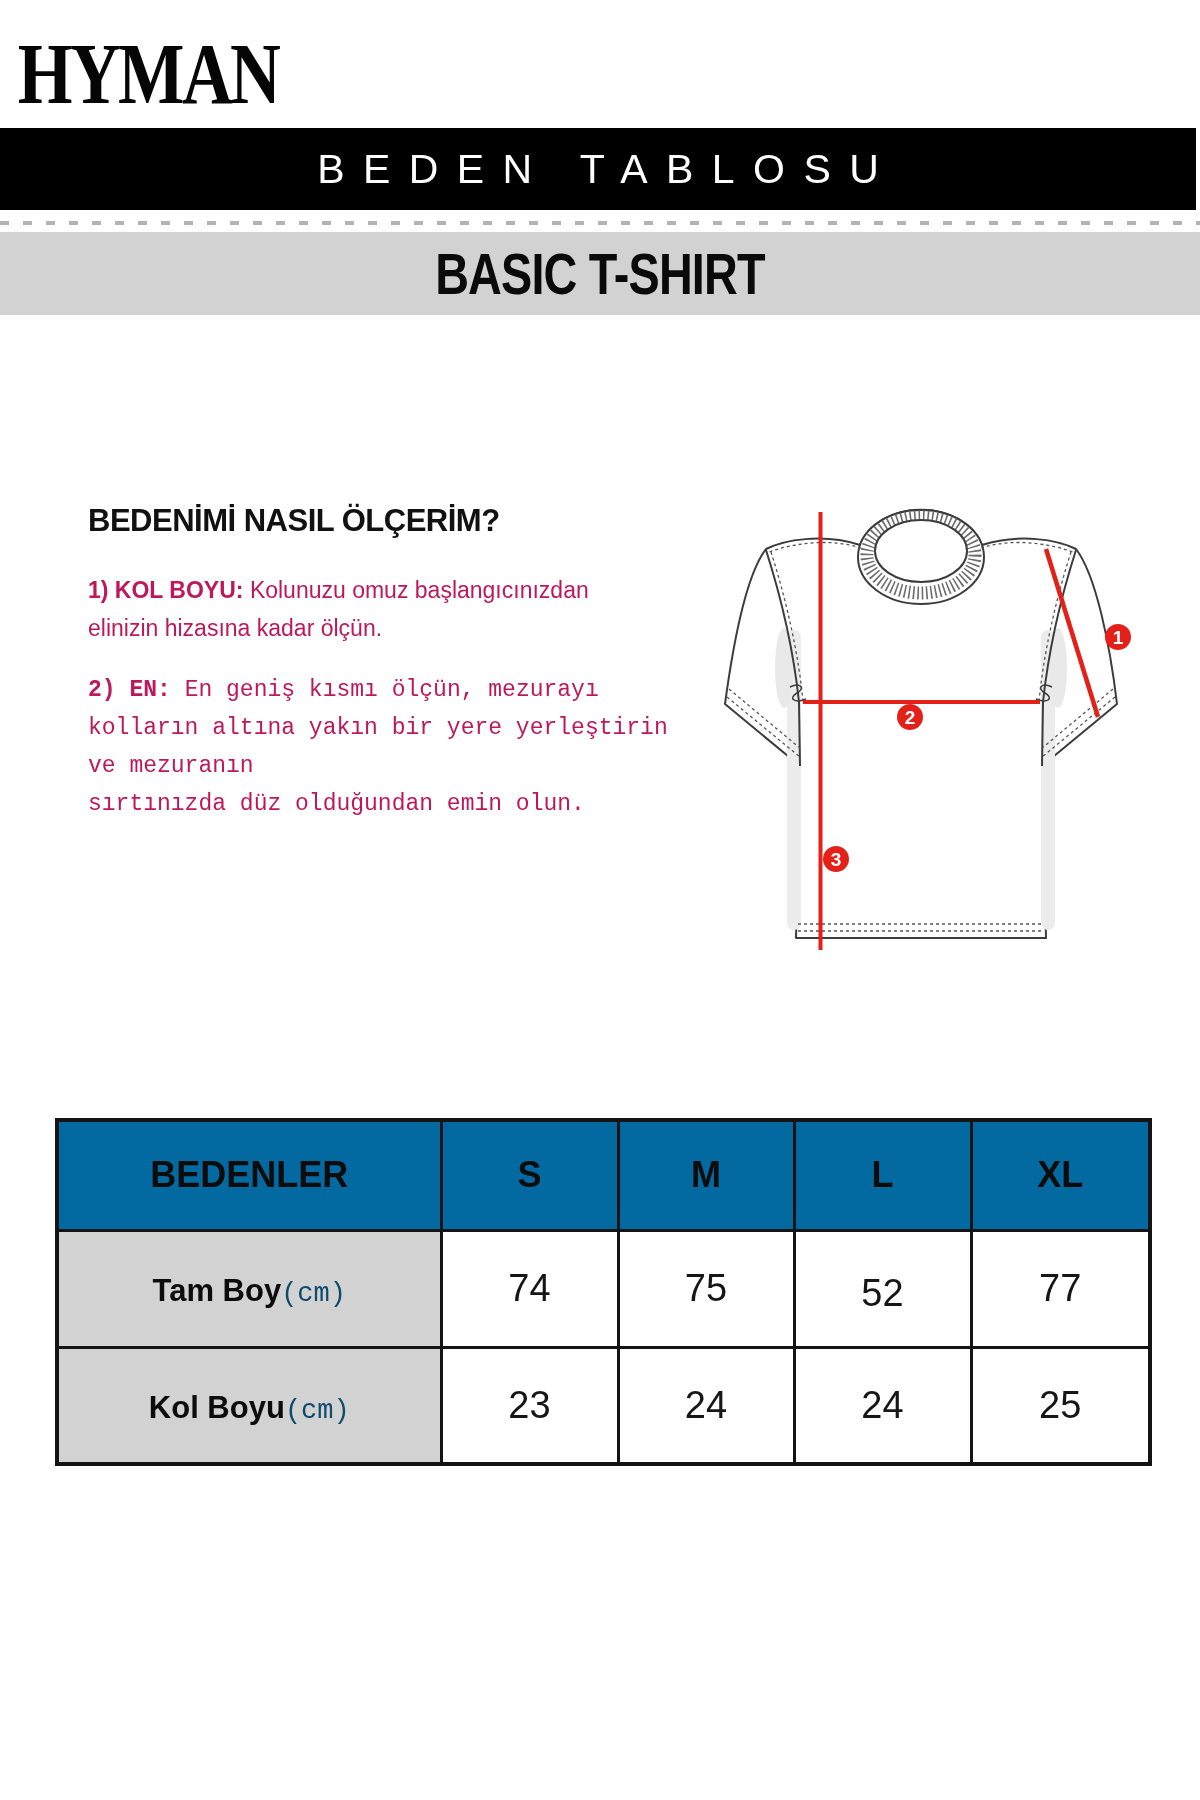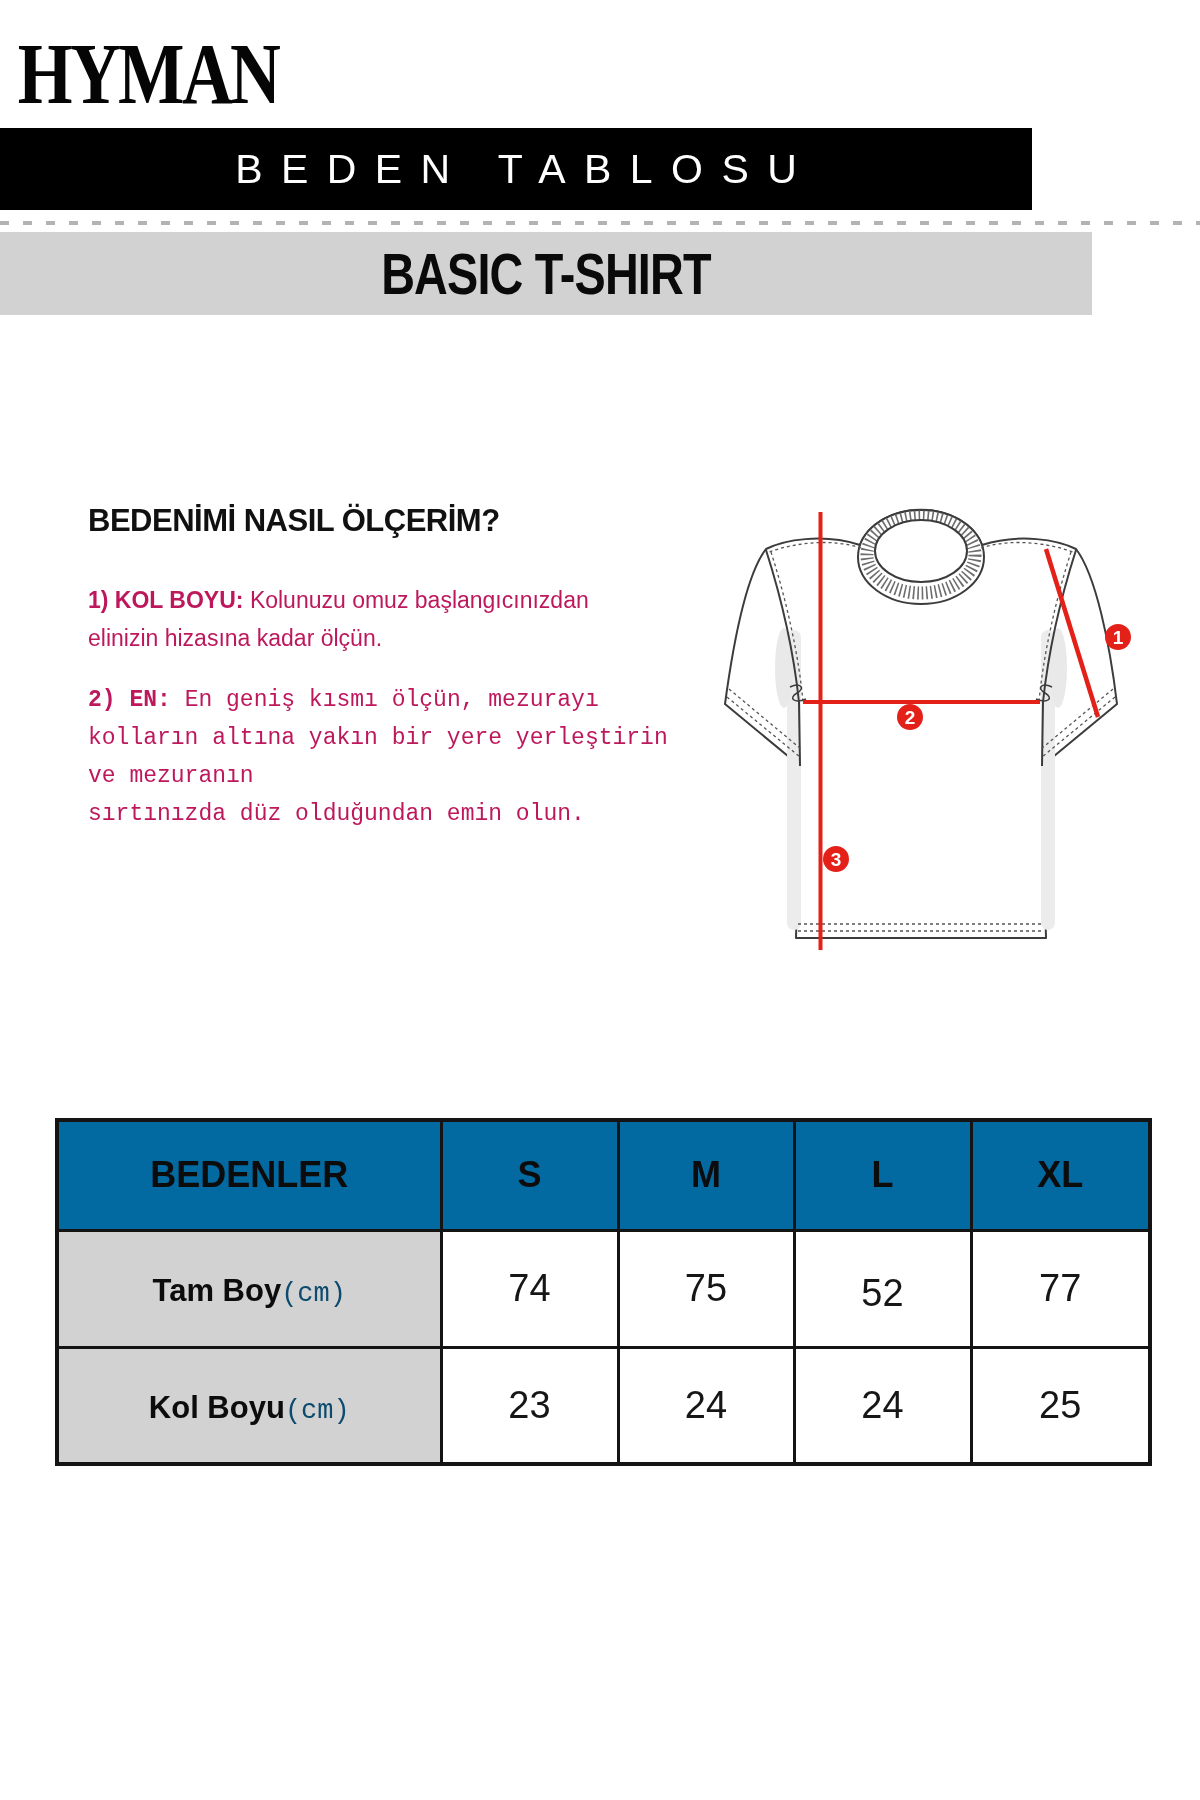--- a/index.html
+++ b/index.html
@@ -8,42 +8,42 @@
     font-family:"Liberation Sans",sans-serif;color:#1a1a1a;
   }
   
   .logo-wrap{position:absolute;top:24px;left:0;width:1200px;text-align:left;}
   .logo{
     display:inline-block;font-family:"Liberation Serif",serif;font-weight:700;
     font-size:80px;line-height:1.15;letter-spacing:-3px;color:#050505;
     transform:scale(.88,1.08);transform-origin:center top;
   }
   .black-bar{
-    position:absolute;top:128px;left:0;width:1032px;height:82px;background:#000;
+    position:absolute;top:128px;left:0;width:1196px;height:82px;background:#000;
     text-align:center;line-height:82px;
   }
   .black-bar span{
     color:#fff;font-size:41px;font-weight:400;letter-spacing:.45em;margin-right:-.45em;
   }
   .dash-strip{
     position:absolute;top:221px;left:0;width:1200px;height:4px;opacity:.65;
     background:repeating-linear-gradient(90deg,#8a8a8a 0 9px,transparent 9px 23px);
   }
   .gray-bar{
-    position:absolute;top:232px;left:0;width:1092px;height:83px;background:#d2d2d2;
+    position:absolute;top:232px;left:0;width:1200px;height:83px;background:#d2d2d2;
     text-align:center;line-height:84px;
   }
   .gray-bar span{
     display:inline-block;font-size:57px;font-weight:700;color:#0a0a0a;
     transform:scaleX(.82);transform-origin:center;letter-spacing:-1px;
   }
   
   .instructions{position:absolute;left:88px;top:503px;width:580px;}
   .instructions h2{
-    margin:0 0 42px 0;font-size:31px;font-weight:700;letter-spacing:-.5px;color:#111;
+    margin:0 0 32px 0;font-size:31px;font-weight:700;letter-spacing:-.5px;color:#111;
   }
   .instructions p{margin:0;font-size:23px;line-height:38px;color:#be185d;}
   .instructions p.p1{margin-bottom:24px;}
   .instructions p.p2{margin-bottom:34px;font-family:Liberation Mono, monospace;}
   .instructions b{font-weight:700;}
   
   .figure{position:absolute;left:615px;top:425px;width:560px;height:545px;}
   
   .size-table{
     position:absolute;left:55px;top:1118px;border-collapse:collapse;table-layout:fixed;

